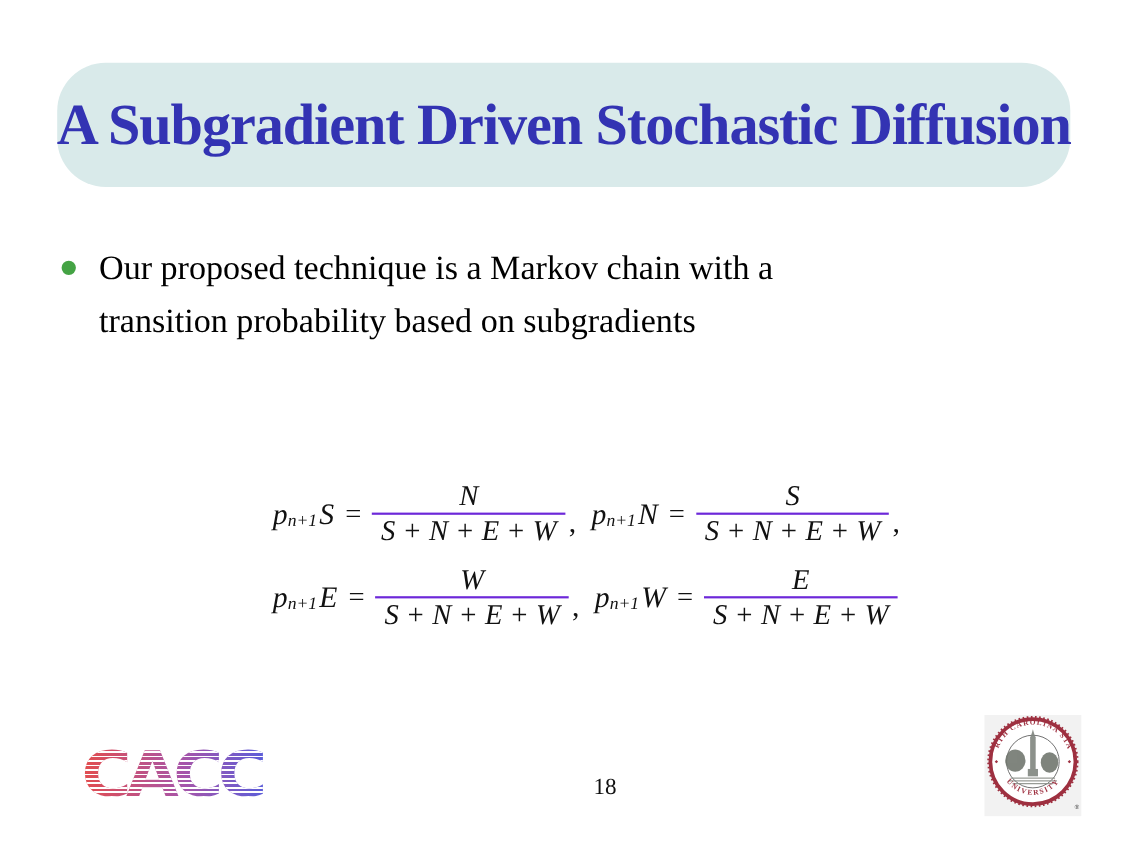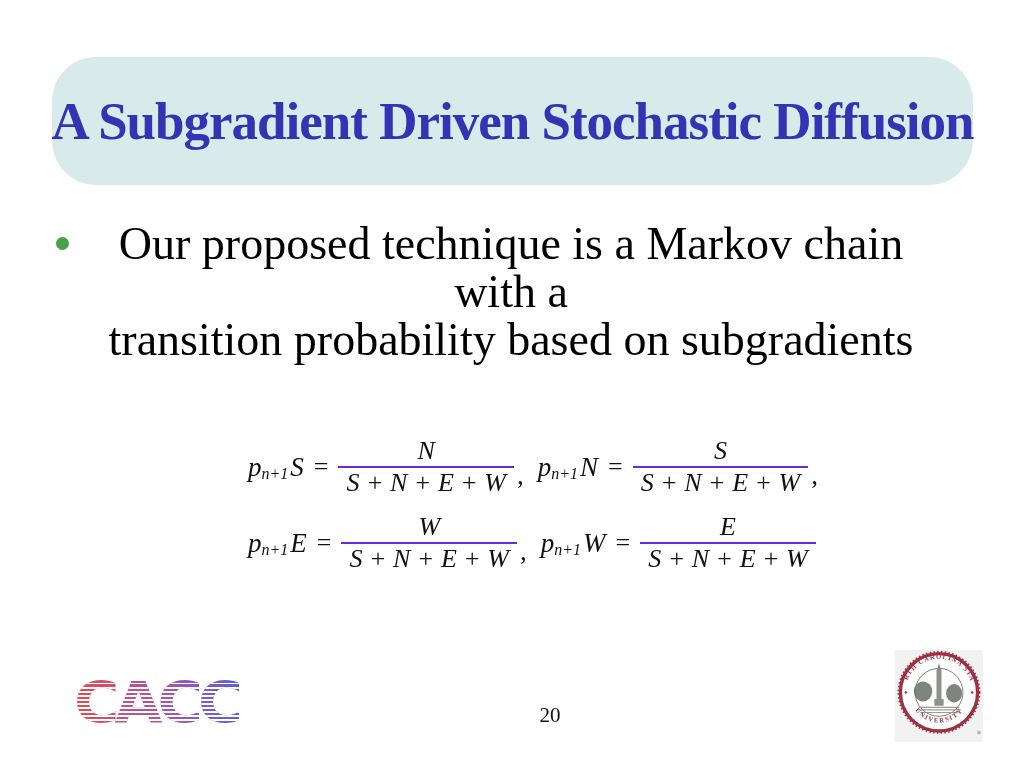--- a/index.html
+++ b/index.html
@@ -2,37 +2,37 @@
 <html><head>
 <meta charset="utf-8">
 <style>
   html,body{margin:0;padding:0;}
   body{
     width:1024px;height:768px;position:relative;background:#ffffff;
     font-family:"Liberation Serif", serif;overflow:hidden;
   }
   
   .title-box{
-    position:absolute;left:52px;top:57px;width:921px;height:128px;
+    position:absolute;left:52px;top:57px;width:921px;height:113px;
     background:#d9eaea;border-radius:44px;
     display:flex;align-items:center;justify-content:center;
   }
   .title-text{
     font-size:53px;font-weight:bold;color:#3333b3;white-space:nowrap;
     letter-spacing:-1px;
   }
   
   .bullets{position:absolute;left:52px;top:220px;width:880px;}
   .bullet{position:relative;padding-left:38px;margin-bottom:8px;}
   .bullet-dot{
     position:absolute;left:4px;top:17px;width:13px;height:13px;border-radius:50%;
     background:#44a344;
   }
   .bullet-text{
-    font-size:46px;line-height:48px;color:#000;white-space:pre-line;text-align:center;
+    font-size:31px;line-height:48px;color:#000;white-space:pre-line;
   }
   
   .equations{position:absolute;left:248px;top:436px;color:#111;}
   .eq-row{display:flex;align-items:center;margin-bottom:14px;}
   .eq{display:flex;align-items:center;}
   .eq .v{font-style:italic;font-size:27px;}
   .eq sub{font-style:italic;font-size:16px;line-height:0;position:relative;top:7px;margin-right:2px;}
   .eq .equals{font-size:26px;margin:0 10px;}
   .frac{display:inline-flex;flex-direction:column;align-items:center;text-align:center;}
   .frac .num,.frac .den{font-style:italic;font-size:26px;line-height:30px;padding:0 8px;white-space:nowrap;}
@@ -119,21 +119,21 @@
       </span>
     </span>
     <span class="eq-comma"></span>
   </div>
 </div>
 
 <div class="cacc-logo">
   <span class="cacc-text">CACC</span>
 </div>
 
-<div class="page-number">20</div>
+<div class="page-number">18</div>
 
 <div class="seal-wrap">
   <svg width="84" height="88" viewBox="0 0 100 104">
     <circle cx="50" cy="50" r="46" fill="#ffffff" stroke="#9e3040" stroke-width="4"></circle>
     <circle cx="50" cy="50" r="48.3" fill="none" stroke="#9e3040" stroke-width="2.2" stroke-dasharray="1.8 2.7"></circle>
     <circle cx="50" cy="50" r="28.5" fill="#ffffff" stroke="#666666" stroke-width="1"></circle>
 
     <g opacity="0.88">
       <ellipse cx="31" cy="49" rx="11" ry="12" fill="#6e746c"></ellipse>
       <ellipse cx="68" cy="51" rx="9.5" ry="11" fill="#6e746c"></ellipse>

